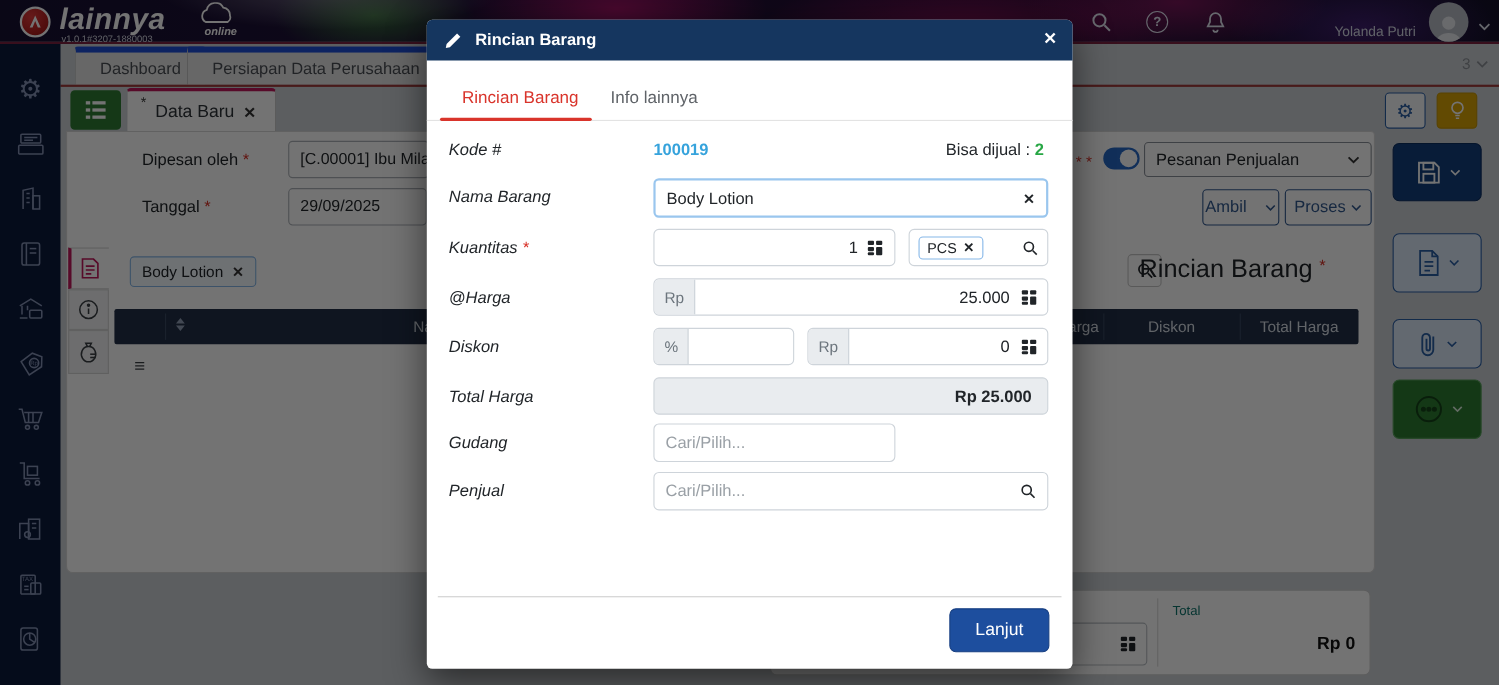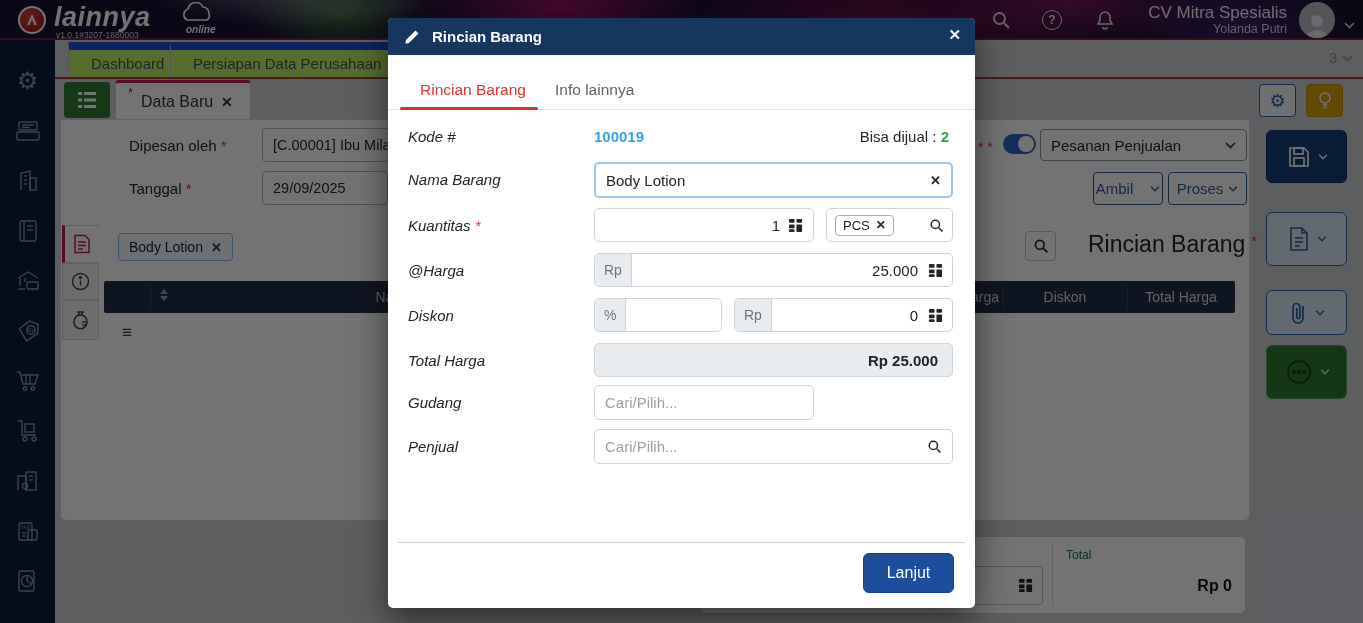--- a/index.html
+++ b/index.html
@@ -35,22 +35,22 @@
   .hdr-caret { right:8px; top:15px; color:#dfe2ee; }
 
   
   .sidebar { left:0; top:40px; width:55px; height:583px; background:#0c1b3d; z-index:4;
     display:flex; flex-direction:column; align-items:center; padding-top:28px; gap:24px; }
   .sb-ico { width:26px; height:26px; color:#93a0c2; opacity:.9; display:flex; align-items:center; justify-content:center; }
   .sb-ico svg { width:26px; height:26px; }
 
   
   .tabstrip { left:55px; top:42px; width:1308px; height:35px; }
-  .nav-tab { position:absolute; top:0; height:35px; background:#bef264; border:1px solid #c4c4c4; border-bottom:none;
-    border-top:8px solid #1d4ed8; color:#4b4f55; font-size:15px; display:flex; align-items:center; padding:0 22px;
+  .nav-tab { position:absolute; top:0; height:35px; background:#e5e5e5; border:1px solid #c4c4c4; border-bottom:none;
+    border-top:6px solid #1d4ed8; color:#4b4f55; font-size:15px; display:flex; align-items:center; padding:0 22px;
     border-radius:3px 3px 0 0; }
   .tab-counter { position:absolute; right:10px; top:8px; color:#8d9197; font-size:14px; display:flex; gap:5px; align-items:center; }
   .redline { left:55px; top:77px; width:1308px; height:2px; background:#a13a3a; }
 
   .greenlist-btn { left:64px; top:82px; width:46px; height:36px; background:#2f7d33; border-radius:4px;
     display:flex; align-items:center; justify-content:center; }
   .doc-tab { left:115px; top:80px; width:136px; height:40px; background:#fff; border:1px solid #c9c9c9; border-bottom:none;
     border-top:3px solid #c2185b; border-radius:4px 4px 0 0; display:flex; align-items:center; padding:0 12px; gap:8px;
     font-size:16px; color:#2e3338; }
   .doc-tab .marker { align-self:flex-start; margin-top:2px; font-size:13px; }
@@ -84,21 +84,21 @@
 
   
   .mini-tab { position:absolute; left:62px; width:37px; display:flex; align-items:center; justify-content:center;
     background:#f1f2f3; border:1px solid #d4d4d4; }
   .mini-tab.active { background:#fff; border-left:3px solid #c2185b; border-right:none; }
   .chip { position:absolute; border:1px solid #86b7e8; background:#f4faff; border-radius:4px; font-size:14px; color:#212529;
     display:flex; align-items:center; gap:8px; padding:0 10px; }
   .chip .x { font-weight:bold; font-size:13px; color:#333; }
   .search-sq { left:1025px; top:231px; width:31px; height:30px; border:1px solid #c6c6c6; border-radius:4px; background:#fff;
     display:flex; align-items:center; justify-content:center; color:#212529; }
-  .detail-title { left:1088px; top:231px; font-size:23px; color:#212529; }
+  .detail-title { left:1036px; top:231px; font-size:23px; color:#212529; }
   .detail-title .req { font-size:15px; vertical-align:6px; margin-left:6px; }
 
   .thead { left:104px; top:281px; width:1131px; height:32px; background:#223047; border-radius:2px; }
   .th-div { position:absolute; top:4px; height:24px; width:1px; background:#3a4a63; }
   .th-cell { position:absolute; top:0; height:32px; color:#d7dde6; font-size:14px; display:flex; align-items:center; }
   .sort-ico { position:absolute; left:56px; top:8px; display:flex; flex-direction:column; gap:2px; }
   .sort-ico i { width:0; height:0; border-left:4px solid transparent; border-right:4px solid transparent; }
   .sort-up { border-bottom:5px solid #93a1b8; }
   .sort-down { border-top:5px solid #93a1b8; }
   .drag-handle { left:122px; top:323px; font-size:17px; color:#3a3f44; }
@@ -179,21 +179,20 @@
     </div>
     <div class="abs hdr-ico" style="left:1042px; width:20px; height:20px; border:1.6px solid #e3e6f2; border-radius:50%; display:flex; align-items:center; justify-content:center; font-size:12px; font-weight:bold;">
         <span>?</span>
       </div>
     <div class="abs hdr-ico" style="left:1095px;">
       <svg width="20" height="20" viewBox="0 0 20 20" fill="none" stroke="currentColor" stroke-width="1.6">
         <path d="M10 2 a5 5 0 0 1 5 5 v3 l2 4 H3 l2-4 V7 a5 5 0 0 1 5-5 Z"></path>
           <path d="M8 17 a2 2 0 0 0 4 0"></path>
       </svg>
     </div>
-    <div class="abs hdr-company">CV Mitra Spesialis</div>
     <div class="abs hdr-user">Yolanda Putri</div>
     <div class="abs avatar">
       <svg width="28" height="26" viewBox="0 0 28 26">
           <circle cx="14" cy="9" r="6" fill="#e9ebef"></circle>
           <path d="M2 28 a12 10 0 0 1 24 0 Z" fill="#e9ebef"></path>
         </svg>
     </div>
     <div class="abs hdr-caret">
       <svg width="11" height="7" viewBox="0 0 11 7" fill="none" stroke="currentColor" stroke-width="1.6">
           <polyline points="1,1 5.5,5.5 10,1"></polyline>

